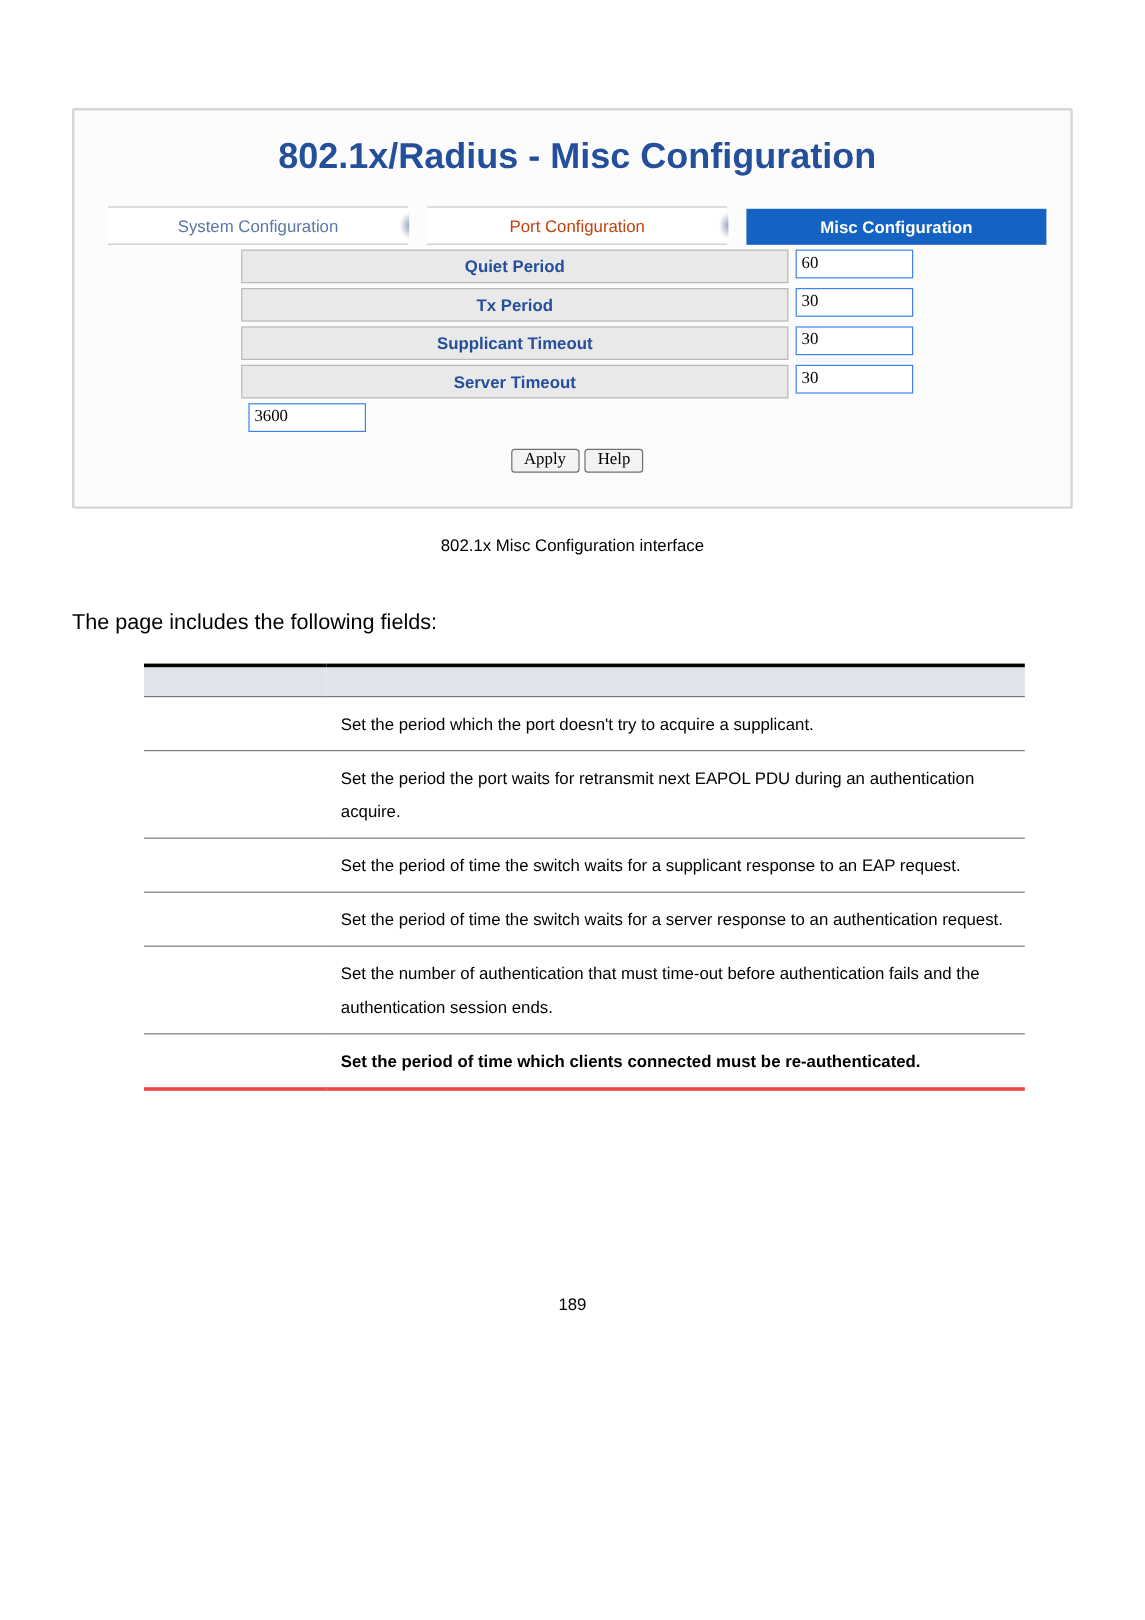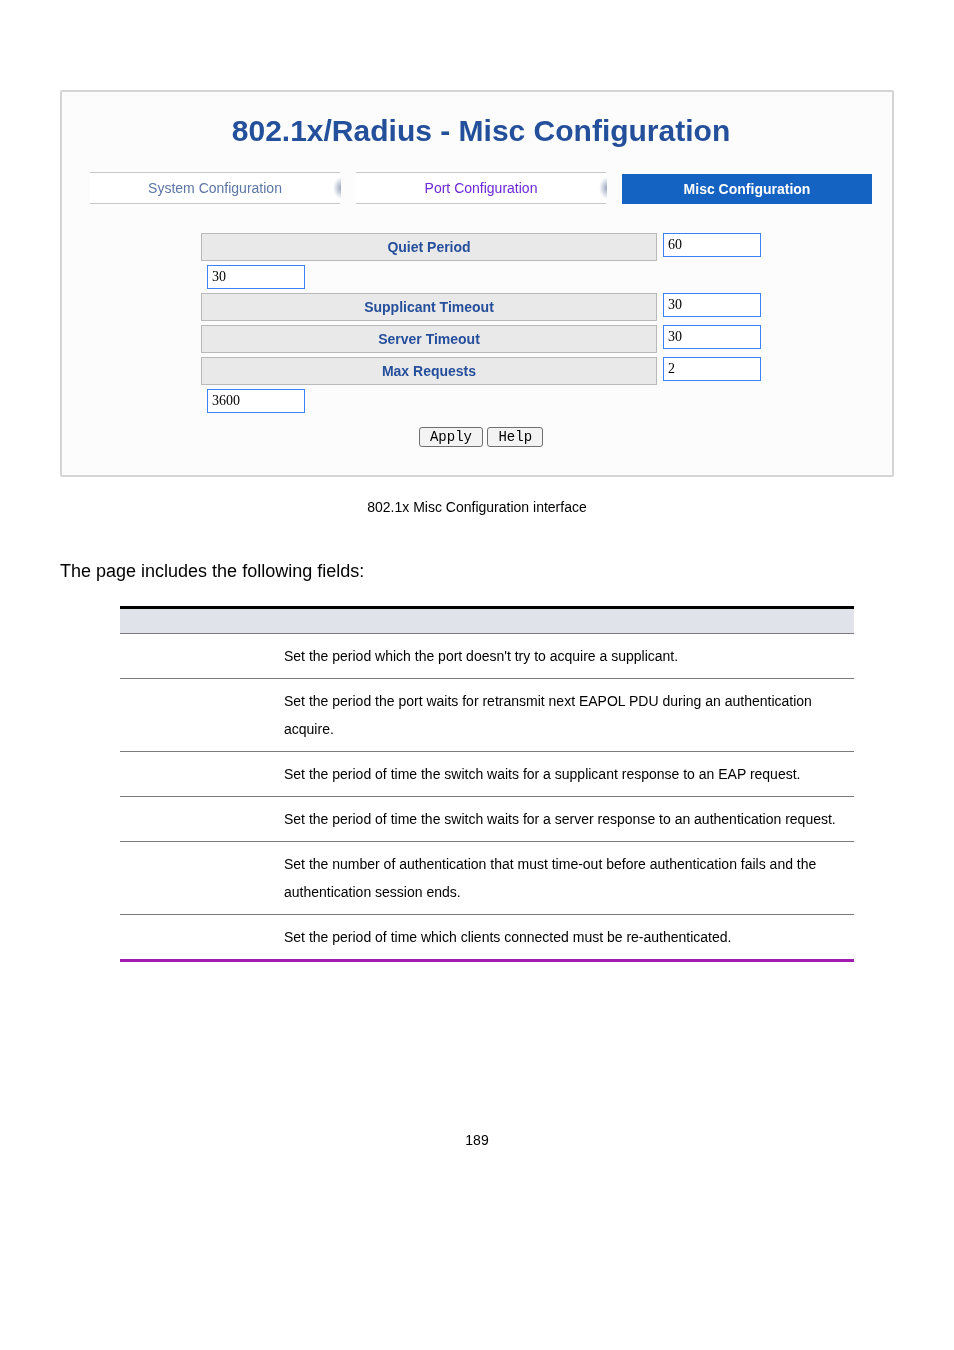--- a/index.html
+++ b/index.html
@@ -41,35 +41,35 @@
     line-height:30px;
     font-family:Verdana,Arial,sans-serif;
     position:relative;
   }
   .tab.inactive{
     color:#5b76a7;
     background:#fff;
     border-top:1px solid #c7c7c7;
     border-bottom:1px solid #c7c7c7;
   }
-  .tab.link{color:#6d28d9}
+  .tab.link{color:#c2410c}
   .tab.active{
     background:#1462c2;
     color:#fff;
     font-weight:700;
   }
   
   .tab.divider-r::after{
     content:"";
     position:absolute;right:-1px;top:4px;bottom:4px;width:8px;
     background:radial-gradient(ellipse at right,#9aa7bf 0%,transparent 70%);
   }
   
   .form-wrap{
-    margin:29px auto 0 auto;
+    margin:4px auto 0 auto;
     width:560px;
   }
   .form-row{
     display:flex;
     align-items:stretch;
     margin-bottom:4px;
   }
   .form-label{
     flex:1;
     background:#e9e9e9;
@@ -98,21 +98,21 @@
   .btn-row{
     text-align:center;
     margin-top:14px;
   }
   .btn{
     font-size:14px;
     padding:1px 10px;
     border:1px solid #707070;
     background:#f3f3f3;
     border-radius:3px;
-    font-family:Liberation Mono, monospace;
+    font-family:Liberation Serif, serif;
   }
   .caption{
     text-align:center;
     font-size:14px;
     margin-top:22px;
   }
   .intro{
     font-size:18px;
     margin-top:46px;
   }
@@ -133,21 +133,22 @@
     height:22px;
     border-bottom:1px solid #7a7a7a;
   }
   .desc tbody td{
     border-bottom:1px solid #7a7a7a;
     padding:8px 10px 8px 12px;
     line-height:2.0;
     vertical-align:top;
   }
   .desc tbody tr:last-child td{
-    border-bottom:3px solid #a21caf;
+    border-bottom:3px solid #ef4444;
+    font-weight:bold;
   }
   .desc td.obj{
     width:130px;
   }
   .pagenum{
     text-align:center;
     font-size:14px;
     margin-top:170px;
   }
 </style>
@@ -171,33 +172,30 @@
       </div>
     </div>
 
     <div class="form-wrap" id="form-wrap">
 
     <div class="form-row">
           <div class="form-label">Quiet Period</div>
           <div class="form-input"><input type="text" value="60" style=""></div>
         </div>
         <div class="form-row">
+          <div class="form-label">Tx Period</div>
           <div class="form-input"><input type="text" value="30" style=""></div>
         </div>
         <div class="form-row">
           <div class="form-label">Supplicant Timeout</div>
           <div class="form-input"><input type="text" value="30" style=""></div>
         </div>
         <div class="form-row">
           <div class="form-label">Server Timeout</div>
           <div class="form-input"><input type="text" value="30" style=""></div>
-        </div>
-        <div class="form-row">
-          <div class="form-label">Max Requests</div>
-          <div class="form-input"><input type="text" value="2" style=""></div>
         </div>
         <div class="form-row">
           <div class="form-input"><input type="text" value="3600" style=""></div>
         </div>
       </div>
 
     <div class="btn-row">
       <button class="btn">Apply</button>
       <button class="btn">Help</button>
     </div>

